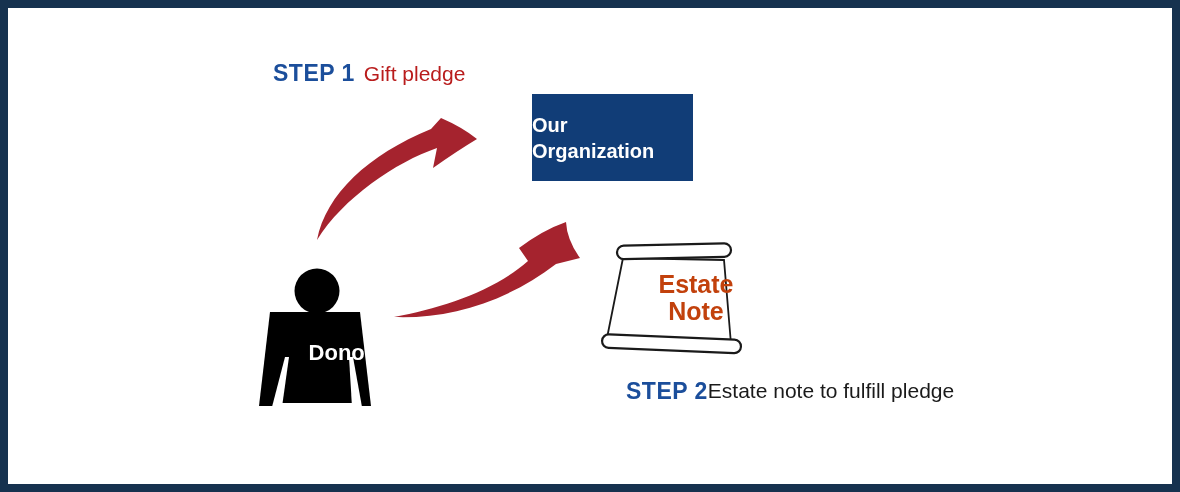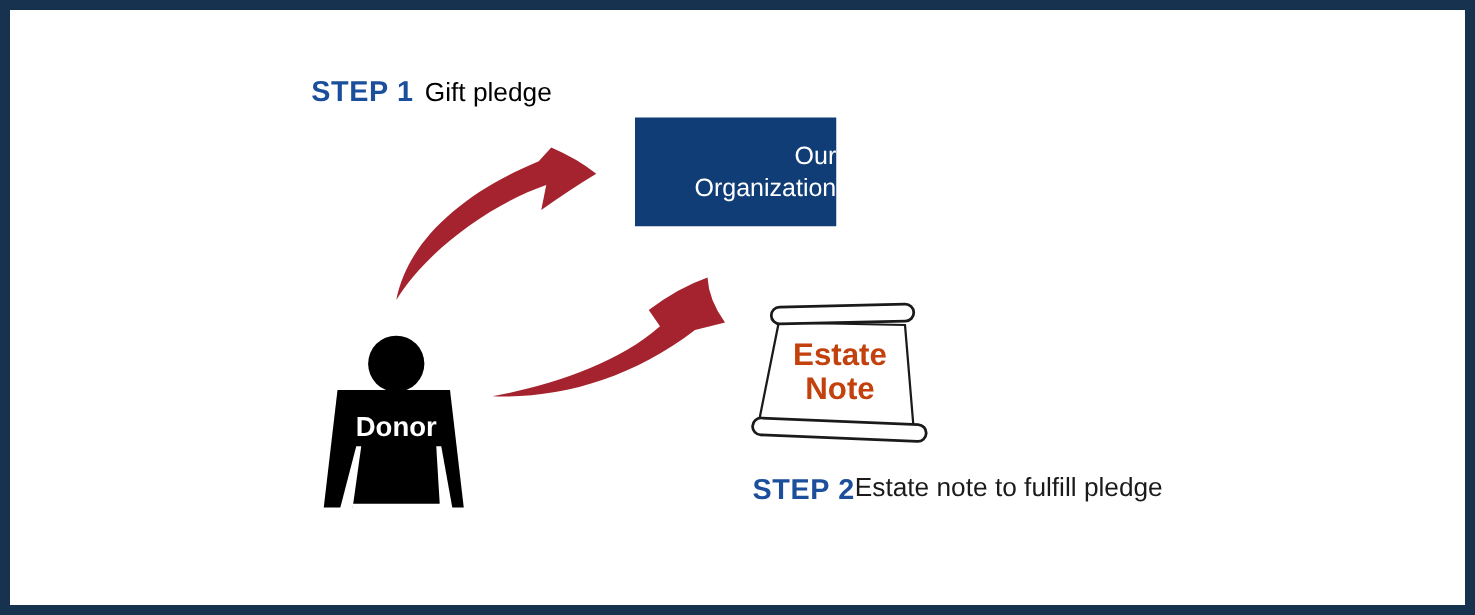--- a/index.html
+++ b/index.html
@@ -23,64 +23,64 @@
     z-index: 10;
   }
   .art {
     position: absolute;
     left: 0;
     top: 0;
     width: 1180px;
     height: 492px;
     z-index: 1;
   }
-  .label-layer { position: absolute; inset: 0; z-index: 5; }
+  .label-layer { position: absolute; inset: 0; z-index: 5; margin-left: 24px; }
 
   .step1 {
     position: absolute;
     left: 249px;
     top: 60px;
     display: flex;
     align-items: baseline;
     gap: 9px;
     white-space: nowrap;
   }
   .step-label {
     font-weight: bold;
     font-size: 23px;
     letter-spacing: 0.5px;
     color: var(--step-label, #1b4e9b);
   }
   .step-text {
     font-size: 21px;
-    color: #000000;
+    color: #b91c1c;
   }
 
   .org-box {
     position: absolute;
     left: 508px;
     top: 94px;
     width: 161px;
     height: 87px;
     background: var(--org-box, #113d77);
     color: #ffffff;
-    font-weight: normal;
+    font-weight: bold;
     font-size: 20px;
     line-height: 26px;
     text-align: center;
     display: flex;
     flex-direction: column;
-    align-items: flex-end;
+    align-items: flex-start;
     justify-content: center;
   }
 
   .donor-label {
     position: absolute;
     left: 272px;
-    top: 329px;
+    top: 340px;
     width: 90px;
     text-align: center;
     color: #ffffff;
     font-weight: bold;
     font-size: 22px;
     white-space: nowrap;
   }
 
   .scroll-label {
     position: absolute;

